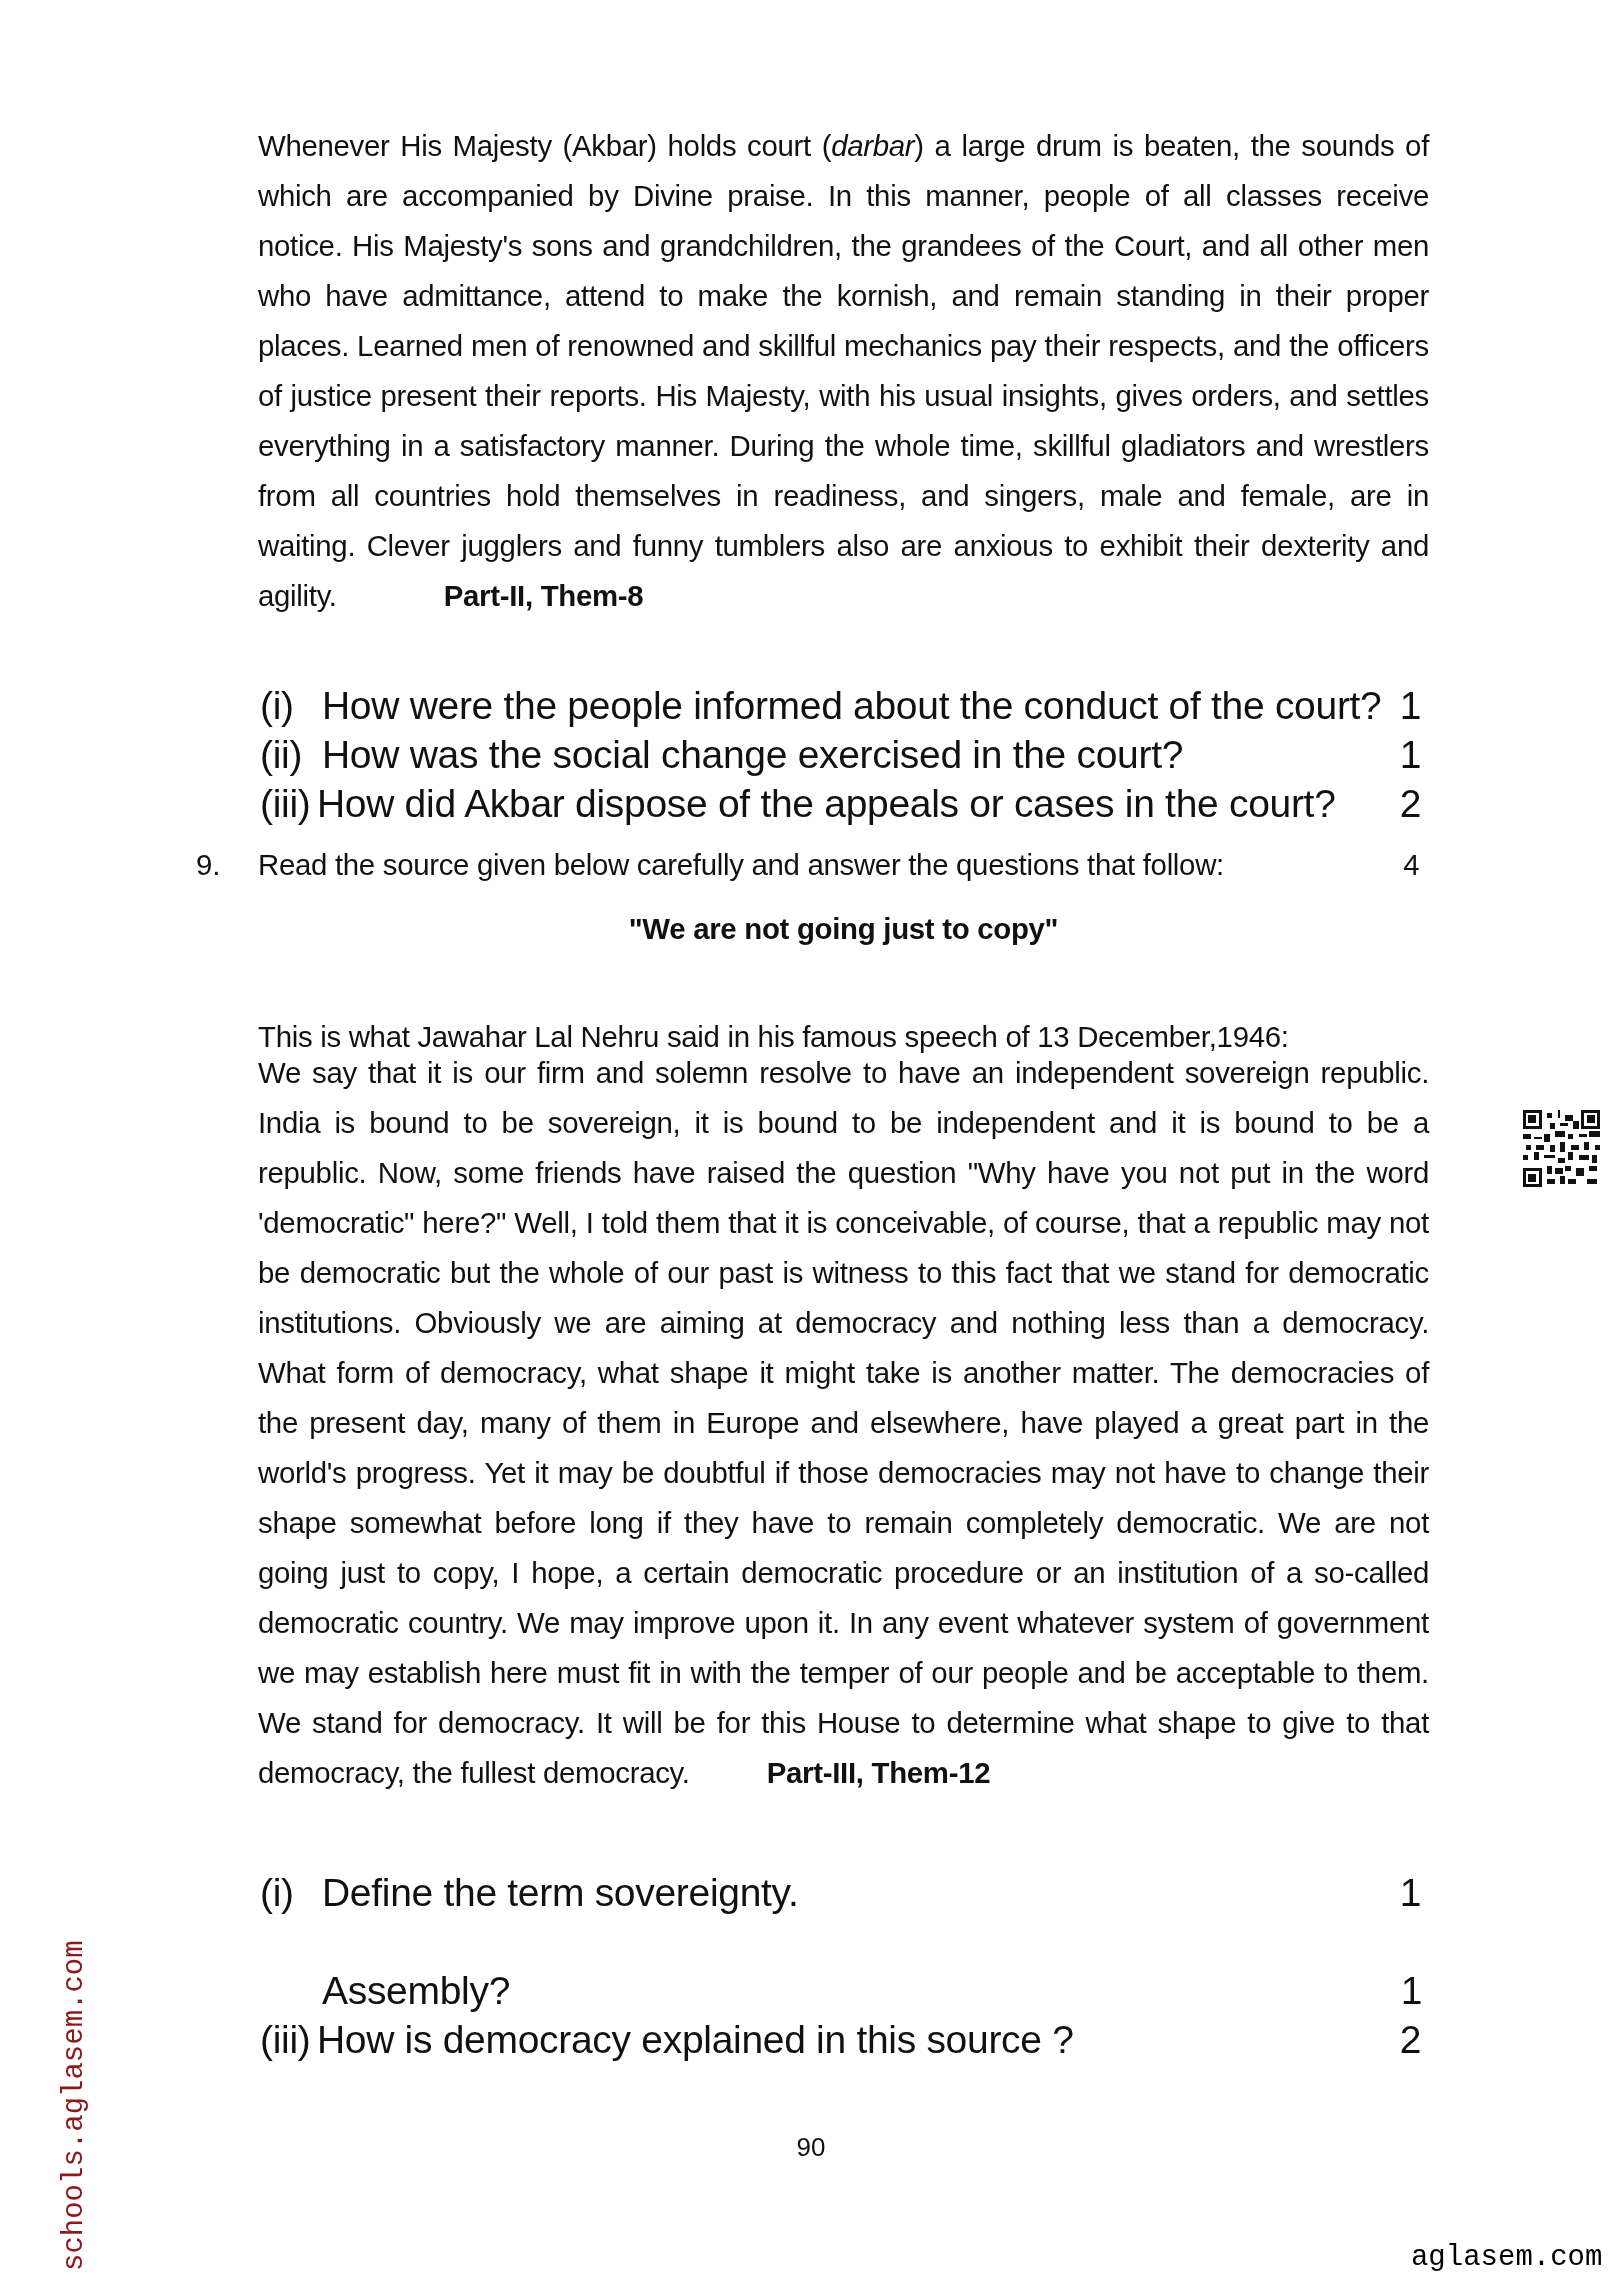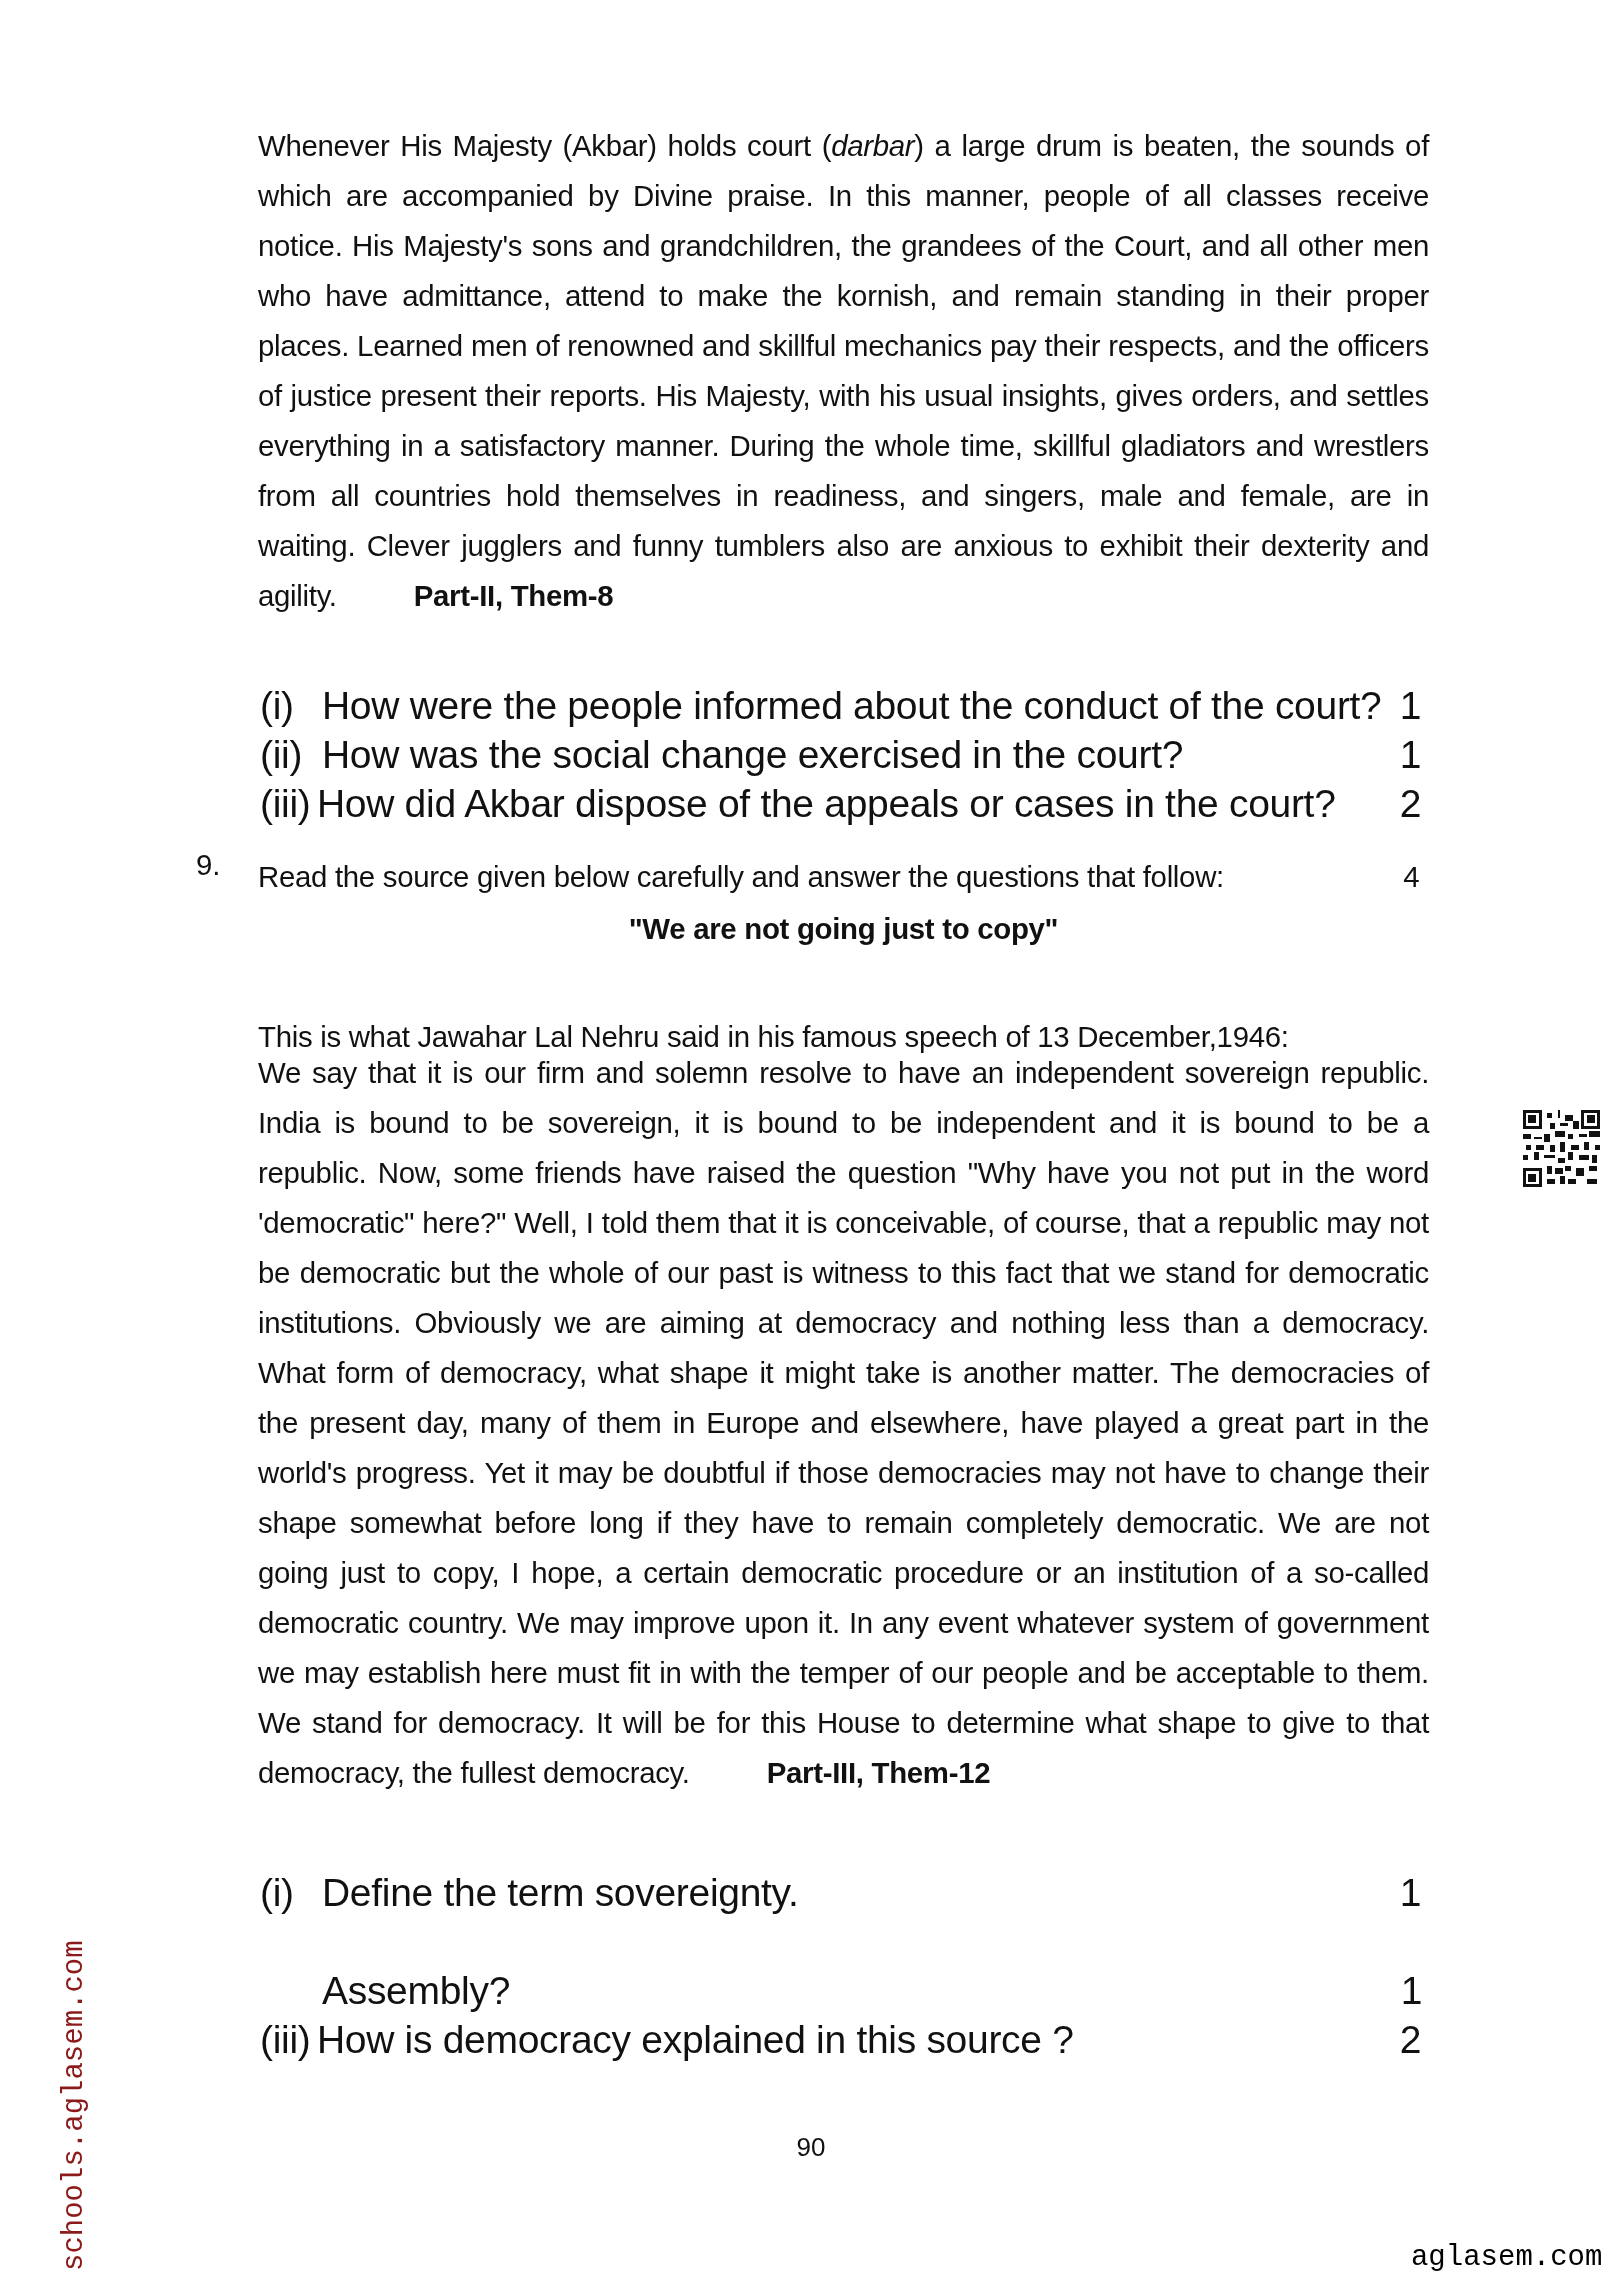--- a/index.html
+++ b/index.html
@@ -8,21 +8,21 @@
     font-family: "Liberation Sans", sans-serif; color: #111;
   }
   .page { position: absolute; left: 0; top: 0; width: 1622px; height: 2295px; }
   .text {
     position: absolute; left: 258px; width: 1171px;
     font-size: 29.4px; line-height: 50px; letter-spacing: -0.3px;
   }
   .justify { text-align: justify; text-align-last: left; }
   .passage1 { top: 121px; }
   .italic { font-style: italic; }
-  .ref { font-weight: bold; margin-left: 77px; }
+  .ref { font-weight: bold; margin-left: 107px; }
   .ref2 { font-weight: bold; margin-left: 77px; }
   .q-row { position: absolute; left: 260px; width: 1171px; font-size: 39px; line-height: 50px; letter-spacing: -0.3px; }
   .q-label { display: inline-block; width: 62px; }
   .q-label.wide { width: auto; margin-right: 6.5px; }
   .marks { position: absolute; right: 9.8px; top: 0; }
   .q-num { position: absolute; left: 196px; font-size: 29.4px; line-height: 50px; }
   .q9 { position: absolute; left: 258px; width: 1171px; font-size: 29.4px; line-height: 50px; letter-spacing: -0.3px; }
   .heading { position: absolute; left: 258px; width: 1171px; text-align: center; font-weight: bold; font-size: 29.4px; line-height: 50px; letter-spacing: -0.3px; }
   .intro { position: absolute; left: 258px; width: 1171px; font-size: 29.4px; line-height: 50px; letter-spacing: -0.3px; }
   .passage2 { top: 1048px; }
@@ -55,21 +55,21 @@
   <div class="q-row" style="top:730px;">
     <span class="q-label">(ii)</span><span>How was the social change exercised in the court?</span>
     <span class="marks">1</span>
   </div>
   <div class="q-row" style="top:779px;">
     <span class="q-label wide">(iii)</span><span>How did Akbar dispose of the appeals or cases in the court?</span>
     <span class="marks">2</span>
   </div>
 
   <div class="q-num" style="top:840px;">9.</div>
-  <div class="q9" style="top:840px;margin-top:12px;">
+  <div class="q9" style="top:840px;">
     <span>Read the source given below carefully and answer the questions that follow:</span>
     <span class="marks">4</span>
   </div>
 
   <div class="heading" style="top:904px;">"We are not going just to copy"</div>
 
   <div class="intro" style="top:972px;margin-top:40px;">This is what Jawahar Lal Nehru said in his famous speech of 13 December,1946:</div>
 
   <div class="text justify passage2">
     <span>We say that it is our firm and solemn resolve to have an independent sovereign republic. India is bound to be sovereign, it is bound to be independent and it is bound to be a republic. Now, some friends have raised the question "Why have you not put in the word 'democratic" here?" Well, I told them that it is conceivable, of course, that a republic may not be democratic but the whole of our past is witness to this fact that we stand for democratic institutions. Obviously we are aiming at democracy and nothing less than a democracy. What form of democracy, what shape it might take is another matter. The democracies of the present day, many of them in Europe and elsewhere, have played a great part in the world's progress. Yet it may be doubtful if those democracies may not have to change their shape somewhat before long if they have to remain completely democratic. We are not going just to copy, I hope, a certain democratic procedure or an institution of a so-called democratic country. We may improve upon it. In any event whatever system of government we may establish here must fit in with the temper of our people and be acceptable to them. We stand for democracy. It will be for this House to determine what shape to give to that democracy, the fullest democracy.</span><span class="ref2">Part-III, Them-12</span>

